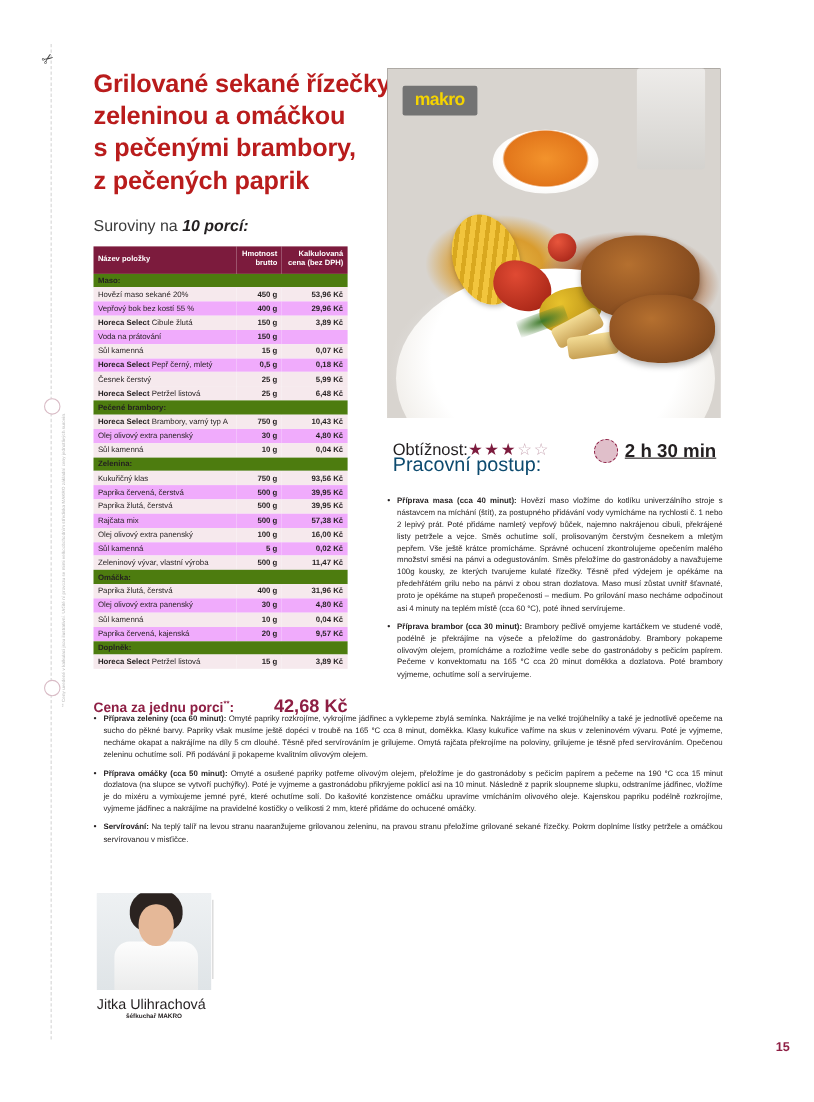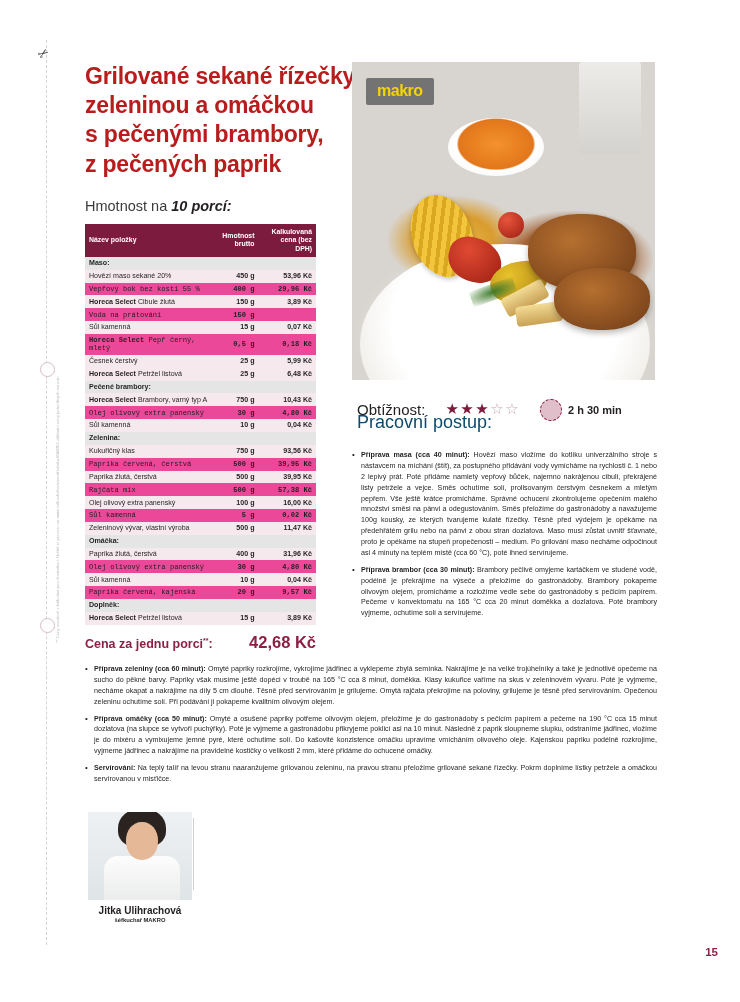--- a/index.html
+++ b/index.html
@@ -56,23 +56,23 @@
     background:#7c1b3d;color:#ffffff;font-weight:bold;
     padding:4px 4px;text-align:left;line-height:1.2;
     vertical-align:middle;font-size:6.9px;
   }
   .tbl th.r{text-align:right;}
   .tbl td{
     padding:2.35px 4px;line-height:1.15;vertical-align:middle;
     color:#231f20;
   }
   .tbl td.r{text-align:right;font-weight:bold;white-space:nowrap;}
-  .tbl tr.sec td{background:#e5e5e5;font-weight:bold;}
+  .tbl tr.sec td{background:#4d7c0f;font-weight:bold;}
   .tbl tr.odd td{background:#f6e9ed;}
-  .tbl tr.even td{background:#ec4899;font-family:Liberation Mono, monospace;}
+  .tbl tr.even td{background:#f0abfc;}
   .tbl .brand{font-weight:bold;}
 
   .price-row{
     position:absolute;left:85px;width:231px;
     display:flex;justify-content:space-between;align-items:baseline;
     color:#8e1f44;font-weight:bold;
   }
   .price-row .lbl{font-size:12.5px;}
   .price-row .lbl sup{font-size:7px;}
   .price-row .val{font-size:16.5px;}
@@ -140,44 +140,44 @@
   }
   .logo{
     position:absolute;left:14px;top:16px;background:#737373;
     padding:4px 11px 5px;border-radius:2px;
   }
   .logo span{color:#f5d400;font-size:16px;font-weight:bold;letter-spacing:-.5px;line-height:1;}
 
   
   .difficulty{
     position:absolute;left:357px;top:400px;font-size:15px;color:#231f20;
-    display:flex;align-items:center;gap:20px;
+    display:flex;align-items:center;gap:0;
   }
   .stars{color:#7c1b3d;font-size:15px;letter-spacing:1.5px;}
   .stars .off{color:#c9a7b4;}
   .timebox{
     position:absolute;left:540px;top:399px;display:flex;align-items:center;gap:6px;
   }
   .timebox .dot{
     width:20px;height:20px;border-radius:50%;
     background:#e0bfca;border:1px dashed #8e1f44;
   }
-  .timebox .t{font-size:11px;font-weight:bold;color:#231f20;}
+  .timebox .t{font-size:17px;font-weight:bold;color:#231f20;text-decoration:underline;}
 
   .postup{
     position:absolute;left:357px;top:412px;font-size:18px;color:#0c4a6e;
   }
 
   
   .proc-right{
     position:absolute;left:352px;top:450px;width:305px;
     font-size:7.15px;line-height:1.52;text-align:justify;color:#231f20;
   }
   .proc-wide{
-    position:absolute;left:85px;top:664px;width:572px;
+    position:absolute;left:85px;top:648px;width:572px;
     font-size:7.15px;line-height:1.52;text-align:justify;color:#231f20;
   }
   .bullet{position:relative;padding-left:9px;margin-bottom:6px;}
   .bullet:before{
     content:"•";position:absolute;left:0;top:-1px;font-size:8px;color:#231f20;
   }
   .bullet b{font-weight:bold;}
 
   
   .chef{
@@ -193,21 +193,21 @@
   }
   .chef-photo .face{
     position:absolute;left:38px;top:10px;width:32px;height:38px;border-radius:48%;
     background:#e5b898;
   }
   .chef-photo .coat{
     position:absolute;left:16px;top:44px;width:76px;height:48px;border-radius:14px 14px 0 0;
     background:linear-gradient(180deg,#fdfdfd,#e9eaea);
   }
   .chef-name{
-    text-align:center;font-size:10px;font-weight:bold;margin-top:5px;color:#231f20;
+    font-size:13px;font-weight:normal;margin-top:5px;color:#231f20;
   }
   .chef-role{text-align:center;font-size:5.8px;font-weight:bold;color:#231f20;margin-top:1px;}
 
   .tips{
     position:absolute;left:193px;top:818px;width:470px;
     border-left:1px solid #cfcfcf;padding-left:14px;min-height:72px;
   }
   .tips-title{
     font-family:"Liberation Serif", serif;
     font-style:italic;font-weight:bold;font-size:12.5px;color:#8e1f44;margin-bottom:3px;
@@ -235,21 +235,21 @@
   <div class="vert-note">** Ceny uvedené v kalkulaci jsou ilustrativní. Určité ní provozu se mimi velkoobchodním střediska MAKRO základní ceny jednotlivých surovin.</div>
 
   <div class="title">
     <div>Grilované sekané řízečky</div>
     <div>zeleninou a omáčkou</div>
     <div>s pečenými brambory,</div>
     <div>z pečených paprik</div>
   </div>
 
   <div class="suroviny">
-    <span>Hmotnost na </span><i>10 porcí:</i>
+    <span>Suroviny na </span><i>10 porcí:</i>
   </div>
 
   <table class="tbl">
     <thead>
       <tr>
         <th>Název položky</th>
         <th class="r">
           <span>Hmotnost</span><br>
           <span>brutto</span>
         </th>

